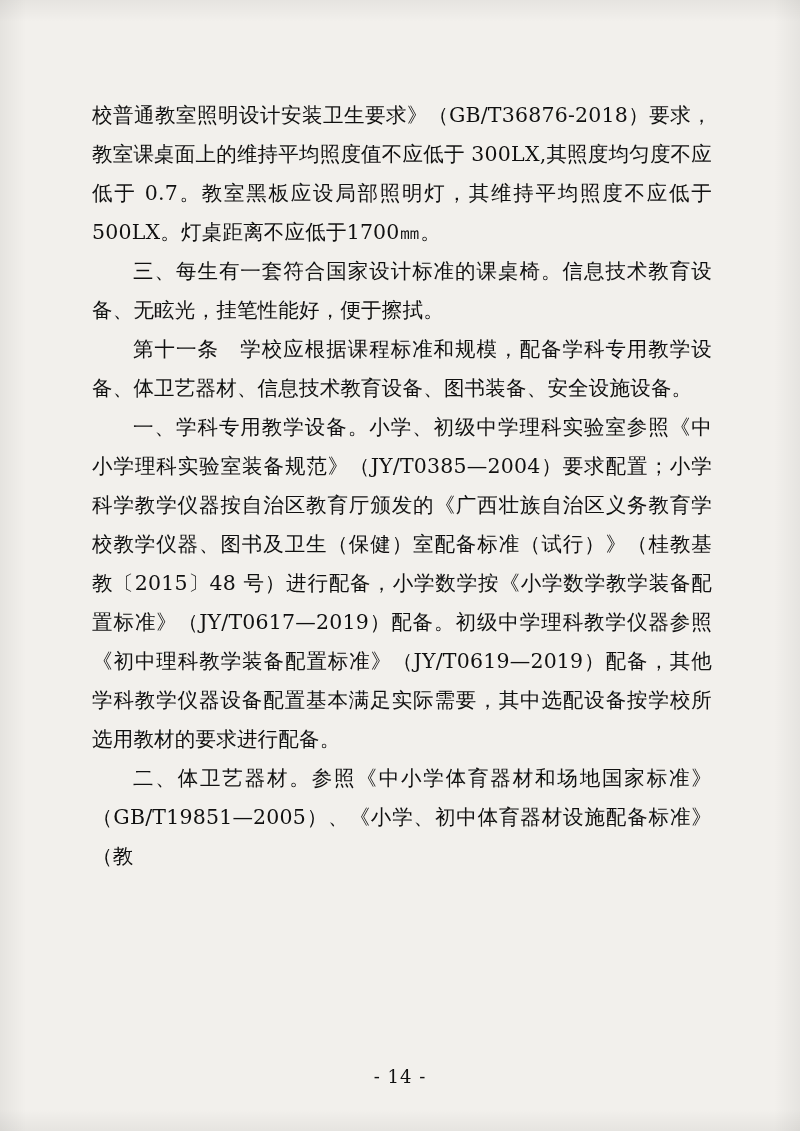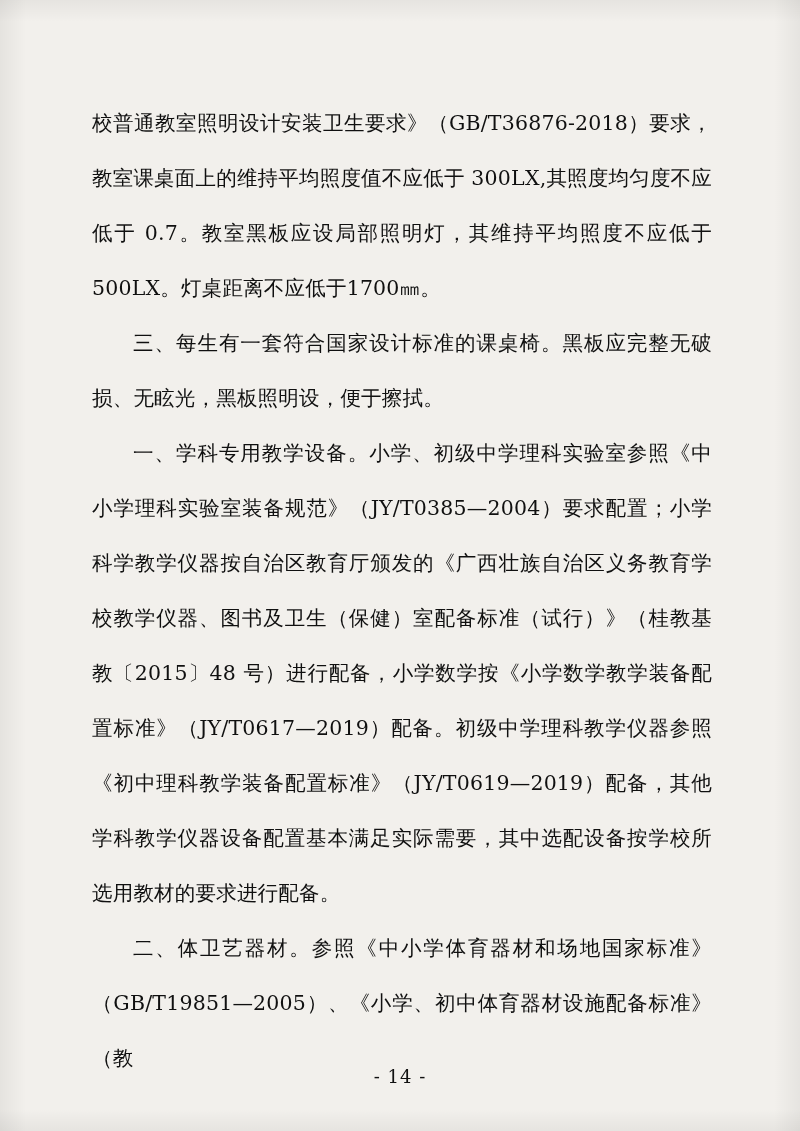--- a/index.html
+++ b/index.html
@@ -32,21 +32,21 @@
       linear-gradient(to top, rgba(0,0,0,0.05) 0px, rgba(0,0,0,0.0) 22px);
   }
   .content {
     position: absolute;
     left: 92px;
     top: 96px;
     width: 620px;
   }
   .para {
     font-size: 20.5px;
-    line-height: 55px;
+    line-height: 39px;
     color: #101010;
     text-align: justify;
     text-justify: inter-ideograph;
     margin: 0;
     letter-spacing: 0.2px;
   }
   .indent {
     text-indent: 2em;
   }
   .footer {
@@ -63,21 +63,22 @@
     letter-spacing: 1px;
   }
 </style>
 </head>
 <body>
 
 <div class="page">
 
   <div class="content">
     <p class="para">校普通教室照明设计安装卫生要求》（GB/T36876-2018）要求，教室课桌面上的维持平均照度值不应低于 300LX,其照度均匀度不应低于 0.7。教室黑板应设局部照明灯，其维持平均照度不应低于500LX。灯桌距离不应低于1700㎜。</p>
-    <p class="para indent">三、每生有一套符合国家设计标准的课桌椅。黑板应完整无破损、无眩光，黑板照明设，便于擦拭。</p>
+    <p class="para indent">三、每生有一套符合国家设计标准的课桌椅。信息技术教育设备、无眩光，挂笔性能好，便于擦拭。</p>
+    <p class="para indent">第十一条　学校应根据课程标准和规模，配备学科专用教学设备、体卫艺器材、信息技术教育设备、图书装备、安全设施设备。</p>
     <p class="para indent">一、学科专用教学设备。小学、初级中学理科实验室参照《中小学理科实验室装备规范》（JY/T0385—2004）要求配置；小学科学教学仪器按自治区教育厅颁发的《广西壮族自治区义务教育学校教学仪器、图书及卫生（保健）室配备标准（试行）》（桂教基教〔2015〕48 号）进行配备，小学数学按《小学数学教学装备配置标准》（JY/T0617—2019）配备。初级中学理科教学仪器参照《初中理科教学装备配置标准》（JY/T0619—2019）配备，其他学科教学仪器设备配置基本满足实际需要，其中选配设备按学校所选用教材的要求进行配备。</p>
     <p class="para indent">二、体卫艺器材。参照《中小学体育器材和场地国家标准》（GB/T19851—2005）、《小学、初中体育器材设施配备标准》（教</p>
   </div>
 
   <div class="footer">
     <span class="page-number">- 14 -</span>
   </div>
 
 </div>
 

